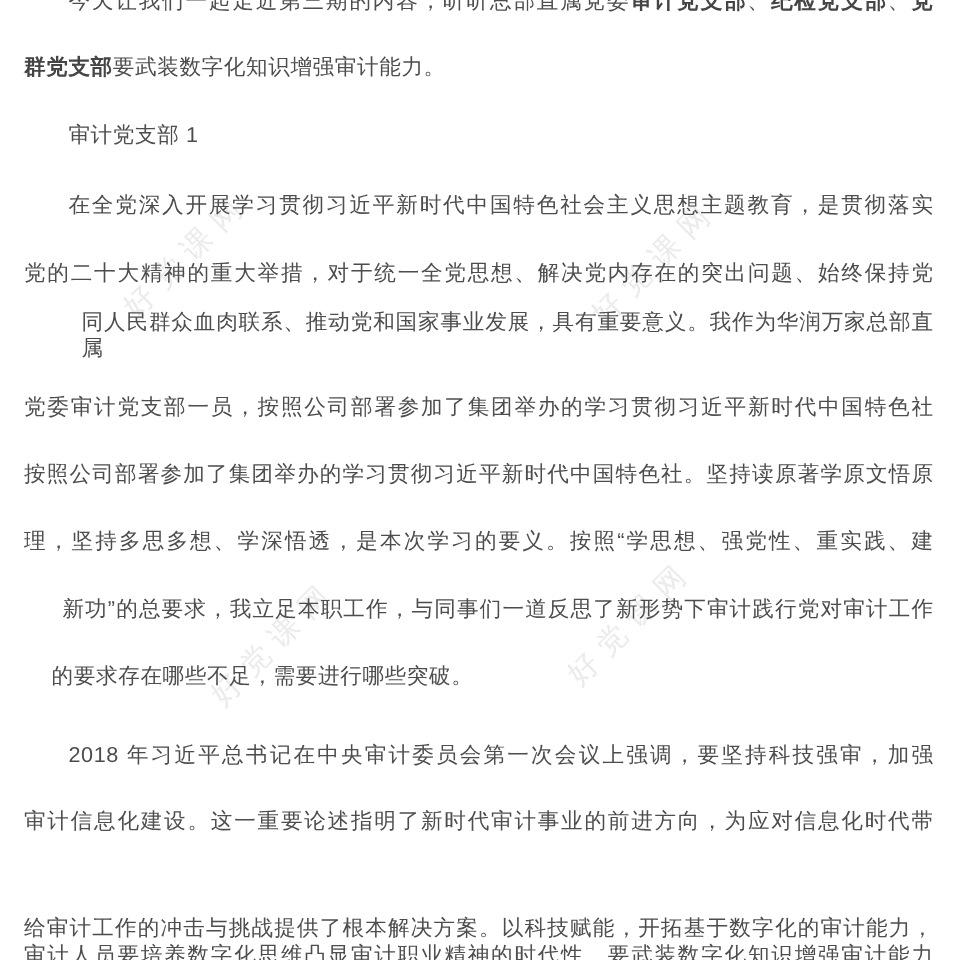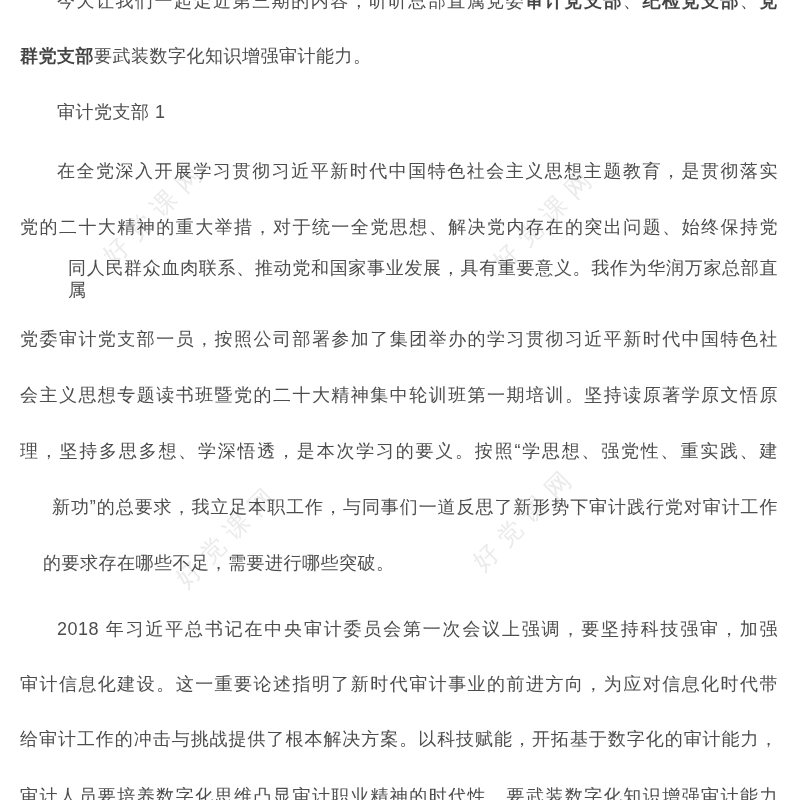--- a/index.html
+++ b/index.html
@@ -54,22 +54,22 @@
       <span class="wm" style="left: 525px; top: 518px; color: rgb(235, 235, 235);">好党课网</span>
     </div>
   <div class="text-layer">
       <div class="line justify indent" style="top: -10px;"><span class="seg">今天让我们一起走近第三期的内容，听听总部直属党委</span><span class="seg bold">审计党支部</span><span class="seg">、</span><span class="seg bold">纪检党支部</span><span class="seg">、</span><span class="seg bold">党</span></div>
       <div class="line" style="top: 45px;"><span class="seg bold">群党支部</span><span class="seg">要武装数字化知识增强审计能力。</span></div>
       <div class="line indent" style="top: 101px;"><span class="seg">审计党支部 1</span></div>
       <div class="line justify indent" style="top: 160px;"><span class="seg">在全党深入开展学习贯彻习近平新时代中国特色社会主义思想主题教育，是贯彻落实</span></div>
       <div class="line justify" style="top: 216px;"><span class="seg">党的二十大精神的重大举措，对于统一全党思想、解决党内存在的突出问题、始终保持党</span></div>
       <div class="line justify" style="top: 257px; margin-left: 48px;"><span class="seg">同人民群众血肉联系、推动党和国家事业发展，具有重要意义。我作为华润万家总部直属</span></div>
       <div class="line justify" style="top: 328px;"><span class="seg">党委审计党支部一员，按照公司部署参加了集团举办的学习贯彻习近平新时代中国特色社</span></div>
-      <div class="line justify" style="top: 384px;"><span class="seg">会主义思想专题读书班暨党的二十大精神集中轮训班第一期培训。坚持读原著学原文悟原</span></div>
+      <div class="line justify" style="top: 384px;"><span class="seg">按照公司部署参加了集团举办的学习贯彻习近平新时代中国特色社。坚持读原著学原文悟原</span></div>
       <div class="line justify" style="top: 440px;"><span class="seg">理，坚持多思多想、学深悟透，是本次学习的要义。按照“学思想、强党性、重实践、建</span></div>
       <div class="line justify" style="top: 496px; margin-left: 32px;"><span class="seg">新功”的总要求，我立足本职工作，与同事们一道反思了新形势下审计践行党对审计工作</span></div>
       <div class="line" style="top: 552px; margin-left: 23px;"><span class="seg">的要求存在哪些不足，需要进行哪些突破。</span></div>
       <div class="line justify indent" style="top: 618px;"><span class="seg">2018 年习近平总书记在中央审计委员会第一次会议上强调，要坚持科技强审，加强</span></div>
       <div class="line justify" style="top: 673px;"><span class="seg">审计信息化建设。这一重要论述指明了新时代审计事业的前进方向，为应对信息化时代带</span></div>
-      <div class="line justify" style="top: 728px;"><span class="seg">给审计工作的冲击与挑战提供了根本解决方案。以科技赋能，开拓基于数字化的审计能力，</span></div>
+      <div class="line justify" style="top: 764px; font-family: Liberation Mono, monospace;"><span class="seg">给审计工作的冲击与挑战提供了根本解决方案。以科技赋能，开拓基于数字化的审计能力，</span></div>
       <div class="line justify" style="top: 785px;"><span class="seg">审计人员要培养数字化思维凸显审计职业精神的时代性、要武装数字化知识增强审计能力</span></div>
     </div>
 </div>
 
 </body></html>

